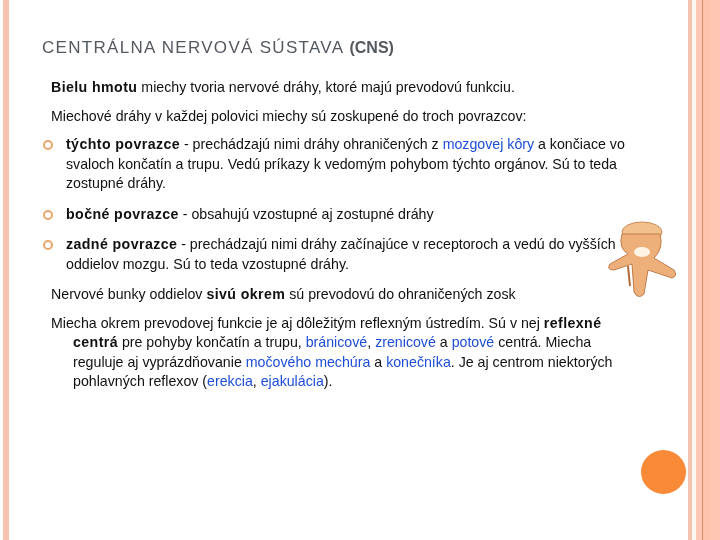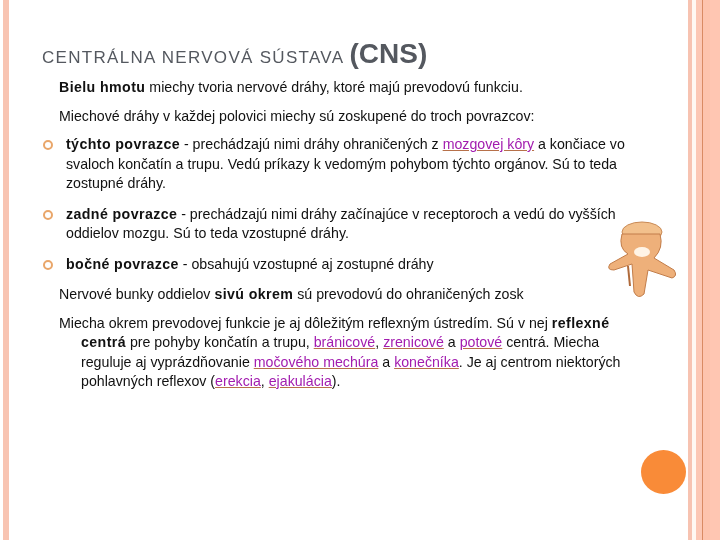--- a/index.html
+++ b/index.html
@@ -16,36 +16,36 @@
     .rs3 { left: 696px; width: 6px; background: #fcc7b4; }
     .rs4 { left: 702px; width: 1px; background: #d98a63; }
     .rs5 { left: 703px; width: 7px; background: #fdc3ad; }
     .rs6 { left: 710px; width: 10px; background: #ffc6b2; }
 
     .title {
       position: absolute; left: 42px; top: 38px;
       font-size: 17px; letter-spacing: 1.3px; color: #54585f;
       white-space: nowrap;
     }
-    .title .big { font-size: 28px; font-weight: bold; letter-spacing: 0; margin-top: 24px; }
+    .title .big { font-size: 16px; font-weight: bold; letter-spacing: 0; margin-top: 24px; }
 
     .content {
       position: absolute; left: 42px; top: 78px; width: 600px;
       font-size: 14.2px; line-height: 19.5px;
     }
-    .p { margin: 0 0 9px 17px; text-indent: 0; }
+    .p { margin: 0 0 9px 9px; text-indent: 0; }
     .hang { padding-left: 22px; text-indent: -22px; }
     .bullets { list-style: none; margin: 0 0 4px 0; padding: 0; }
     .bullets li { position: relative; padding-left: 24px; margin-bottom: 11px; }
     .bullet {
       position: absolute; left: 1px; top: 5px; width: 6px; height: 6px;
       border: 2px solid #e9a66a; border-radius: 50%; box-sizing: content-box;
     }
     b { letter-spacing: 0.4px; }
-    .link { color: #a21caf; text-decoration: underline; text-decoration-color: #b7714a; }
+    .link { color: #1d4ed8; text-decoration-color: #b7714a; }
 
     .vertebra { position: absolute; left: 598px; top: 214px; width: 86px; height: 88px; }
     .dot {
       position: absolute; left: 641px; top: 450px; width: 45px; height: 44px;
       border-radius: 50%; background: #f98b38;
     }
   </style>
 </head>
 <body>
 
@@ -64,25 +64,25 @@
 
   <p class="p">Miechové dráhy v každej polovici miechy sú zoskupené do troch povrazcov:</p>
 
   <ul class="bullets">
     <li>
       <span class="bullet"></span>
       <b>týchto povrazce</b><span> - prechádzajú nimi dráhy ohraničených z </span><span class="link">mozgovej kôry</span><span> a končiace vo svaloch končatín a trupu. Vedú príkazy k vedomým pohybom týchto orgánov. Sú to teda zostupné dráhy.</span>
     </li>
     <li>
       <span class="bullet"></span>
-      <b>zadné povrazce</b><span> - prechádzajú nimi dráhy začínajúce v receptoroch a vedú do vyšších oddielov mozgu. Sú to teda vzostupné dráhy.</span>
+      <b>bočné povrazce</b><span> - obsahujú vzostupné aj zostupné dráhy</span>
     </li>
     <li>
       <span class="bullet"></span>
-      <b>bočné povrazce</b><span> - obsahujú vzostupné aj zostupné dráhy</span>
+      <b>zadné povrazce</b><span> - prechádzajú nimi dráhy začínajúce v receptoroch a vedú do vyšších oddielov mozgu. Sú to teda vzostupné dráhy.</span>
     </li>
   </ul>
 
   <p class="p hang"><span>Nervové bunky oddielov </span><b>sivú okrem</b><span> sú prevodovú do ohraničených zosk</span><br></p>
 
   <p class="p hang"><span>Miecha okrem prevodovej funkcie je aj dôležitým reflexným ústredím. Sú v nej </span><b>reflexné centrá</b><span> pre pohyby končatín a trupu, </span><span class="link">bránicové</span><span>, </span><span class="link">zrenicové</span><span> a </span><span class="link">potové</span><span> centrá. Miecha reguluje aj vyprázdňovanie </span><span class="link">močového mechúra</span><span> a </span><span class="link">konečníka</span><span>. Je aj centrom niektorých pohlavných reflexov (</span><span class="link">erekcia</span><span>, </span><span class="link">ejakulácia</span><span>).</span></p>
 
 </div>
 
 <svg class="vertebra" viewBox="0 0 86 88">

